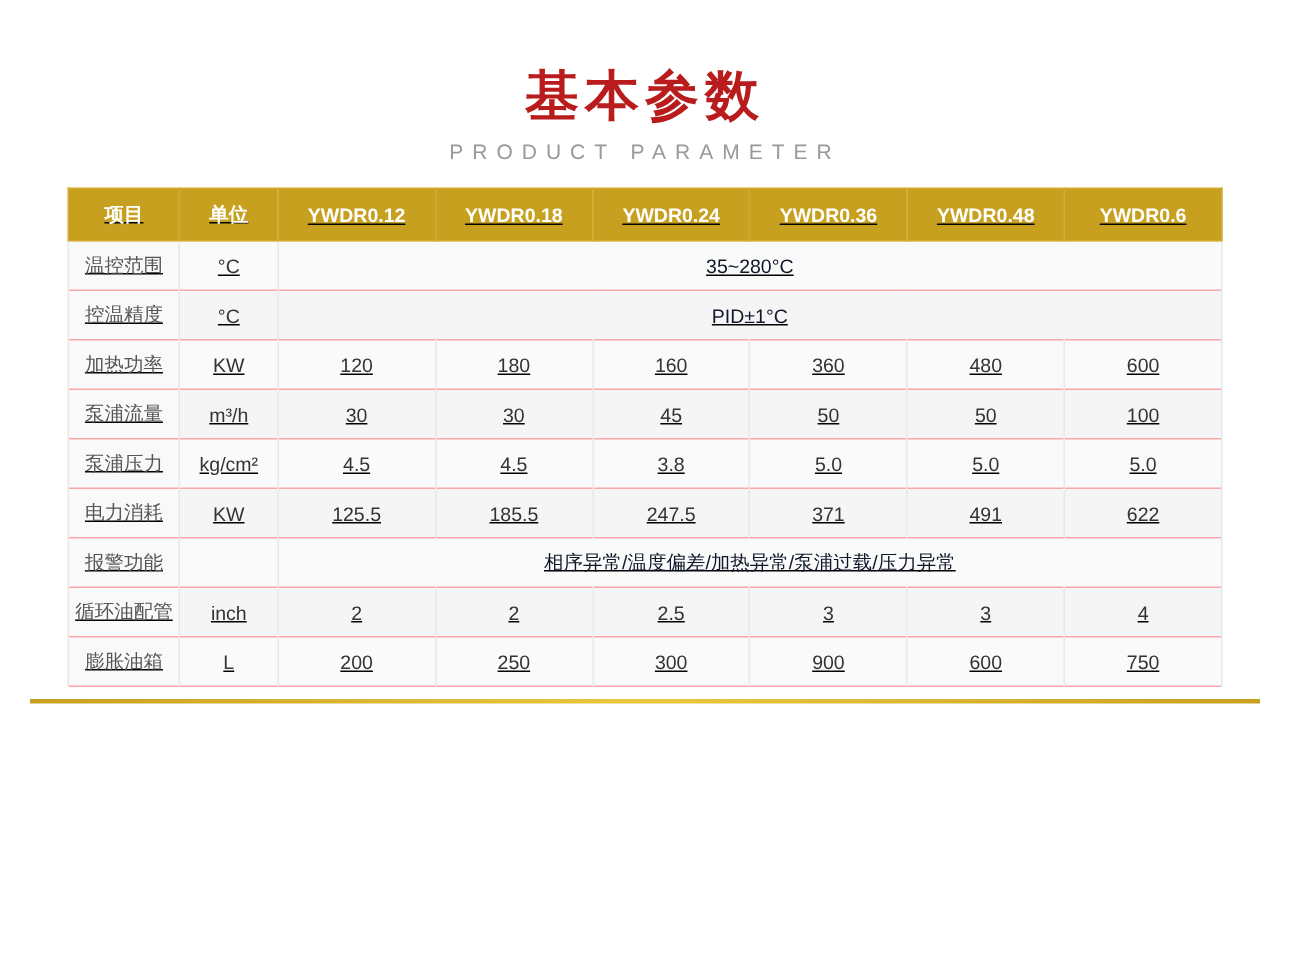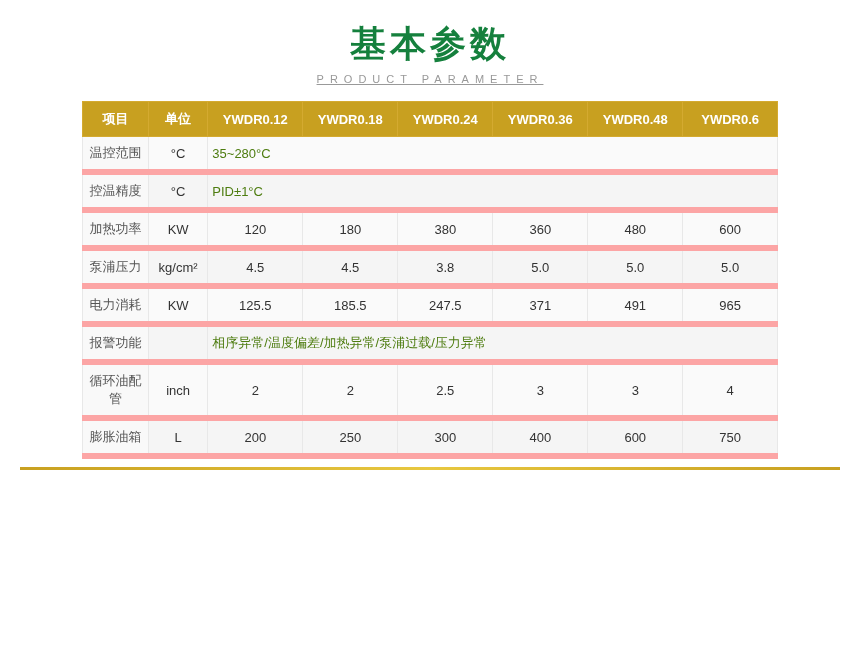--- a/index.html
+++ b/index.html
@@ -9,49 +9,50 @@
       width: 860px;
       min-height: 647px;
       display: flex;
       flex-direction: column;
       align-items: center;
       padding: 20px 0 10px 0;
     }
     .page-title {
       font-size: 36px;
       font-weight: bold;
-      color: #15803d;
+      color: #b91c1c;
       letter-spacing: 4px;
       margin-bottom: 4px;
+      margin-top: 20px;
     }
     .page-subtitle {
-      font-size: 11px;
+      font-size: 14px;
       color: #999;
       letter-spacing: 6px;
       margin-bottom: 16px;
-      text-decoration: underline;
     }
     .table-wrapper {
-      width: 696px;
+      width: 770px;
+      text-decoration: underline;
     }
     table {
       width: 100%;
       border-collapse: collapse;
       font-size: 13px;
     }
     thead tr th {
       background: #c8a020;
       color: #ffffff;
       font-weight: bold;
       text-align: center;
       padding: 8px 4px;
       border: 1px solid #d4aa30;
     }
     tbody tr {
-      border-bottom: 6px solid #fca5a5;
+      border-bottom: 1px solid #fca5a5;
     }
     tbody tr:nth-child(odd) {
       background: #fafafa;
     }
     tbody tr:nth-child(even) {
       background: #f5f5f5;
     }
     tbody td {
       text-align: center;
       padding: 7px 4px;
@@ -61,22 +62,22 @@
     }
     tbody td:first-child {
       font-weight: 500;
       color: #555;
       background: #f9f9f9;
     }
     .col-item { width: 68px; }
     .col-unit { width: 60px; }
     .col-data { width: 96px; margin-top: 32px; }
     .span-col {
-      text-align: left;
-      color: #4d7c0f;
+      text-align: center;
+      color: #0f172a;
     }
     .bottom-line {
       width: 820px;
       height: 3px;
       background: linear-gradient(to right, #c8a020, #e8c840, #c8a020);
       margin-top: 8px;
     }
   </style>
 </head>
 <body>
@@ -107,44 +108,54 @@
         <tr>
           <td>控温精度</td>
           <td>°C</td>
           <td colspan="6" class="span-col">PID±1°C</td>
         </tr>
         <tr>
           <td>加热功率</td>
           <td>KW</td>
           <td>120</td>
           <td>180</td>
-          <td>380</td>
+          <td>160</td>
           <td>360</td>
           <td>480</td>
           <td>600</td>
+        </tr>
+        <tr>
+          <td>泵浦流量</td>
+          <td>m³/h</td>
+          <td>30</td>
+          <td>30</td>
+          <td>45</td>
+          <td>50</td>
+          <td>50</td>
+          <td>100</td>
         </tr>
         <tr>
           <td>泵浦压力</td>
           <td>kg/cm²</td>
           <td>4.5</td>
           <td>4.5</td>
           <td>3.8</td>
           <td>5.0</td>
           <td>5.0</td>
           <td>5.0</td>
         </tr>
         <tr>
           <td>电力消耗</td>
           <td>KW</td>
           <td>125.5</td>
           <td>185.5</td>
           <td>247.5</td>
           <td>371</td>
           <td>491</td>
-          <td>965</td>
+          <td>622</td>
         </tr>
         <tr>
           <td>报警功能</td>
           <td></td>
           <td colspan="6" class="span-col">相序异常/温度偏差/加热异常/泵浦过载/压力异常</td>
         </tr>
         <tr>
           <td>循环油配管</td>
           <td>inch</td>
           <td>2</td>
@@ -153,21 +164,21 @@
           <td>3</td>
           <td>3</td>
           <td>4</td>
         </tr>
         <tr>
           <td>膨胀油箱</td>
           <td>L</td>
           <td>200</td>
           <td>250</td>
           <td>300</td>
-          <td>400</td>
+          <td>900</td>
           <td>600</td>
           <td>750</td>
         </tr>
       </tbody>
   </table>
 </div>
 
 <div class="bottom-line"></div>
 
 </body></html>

